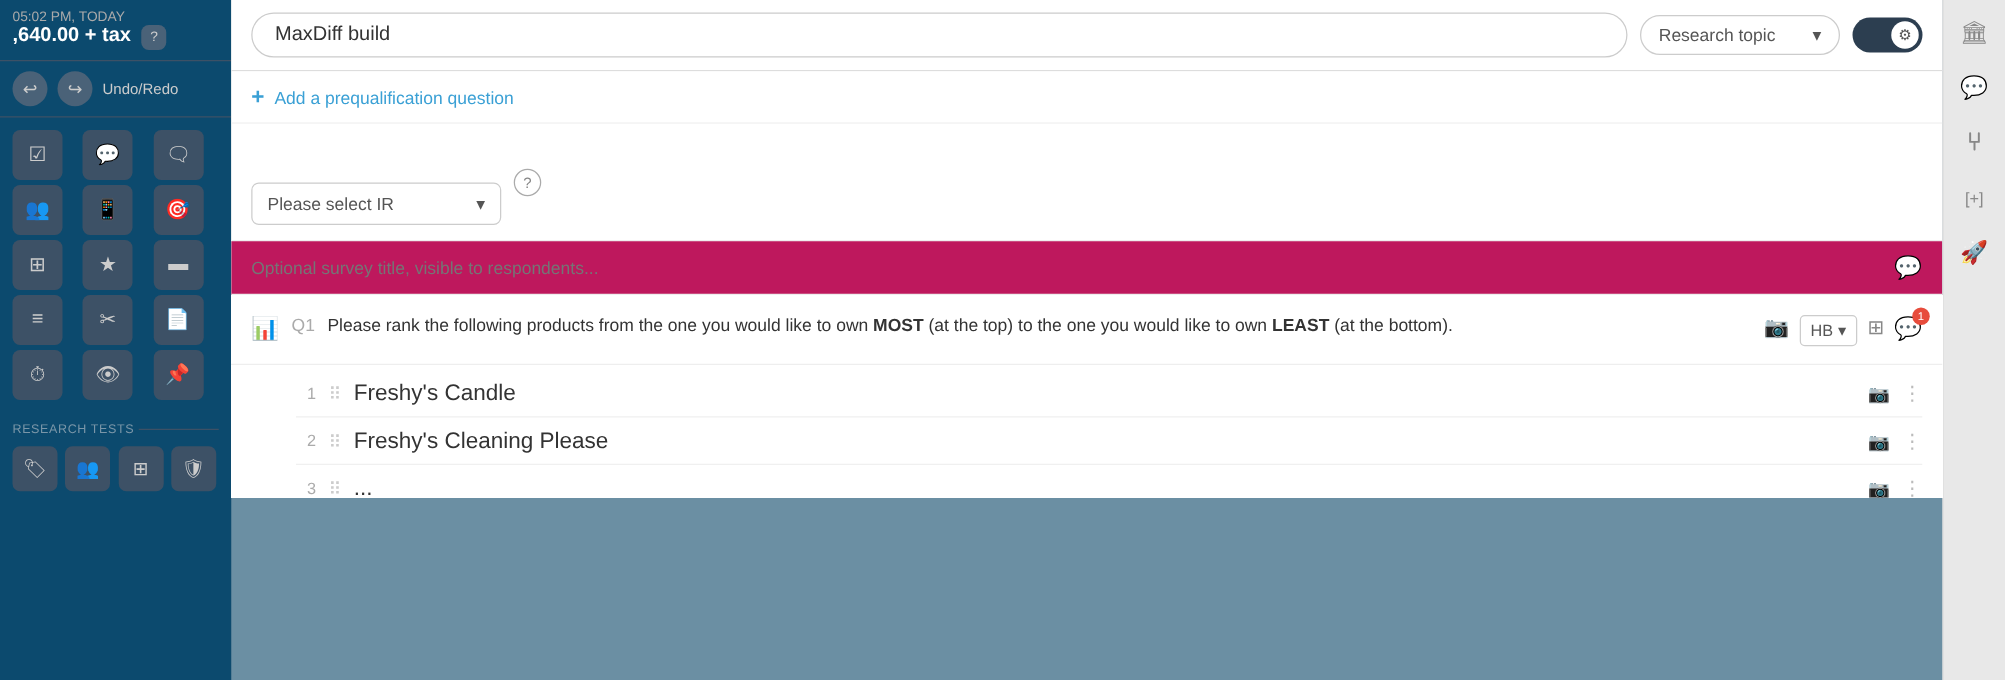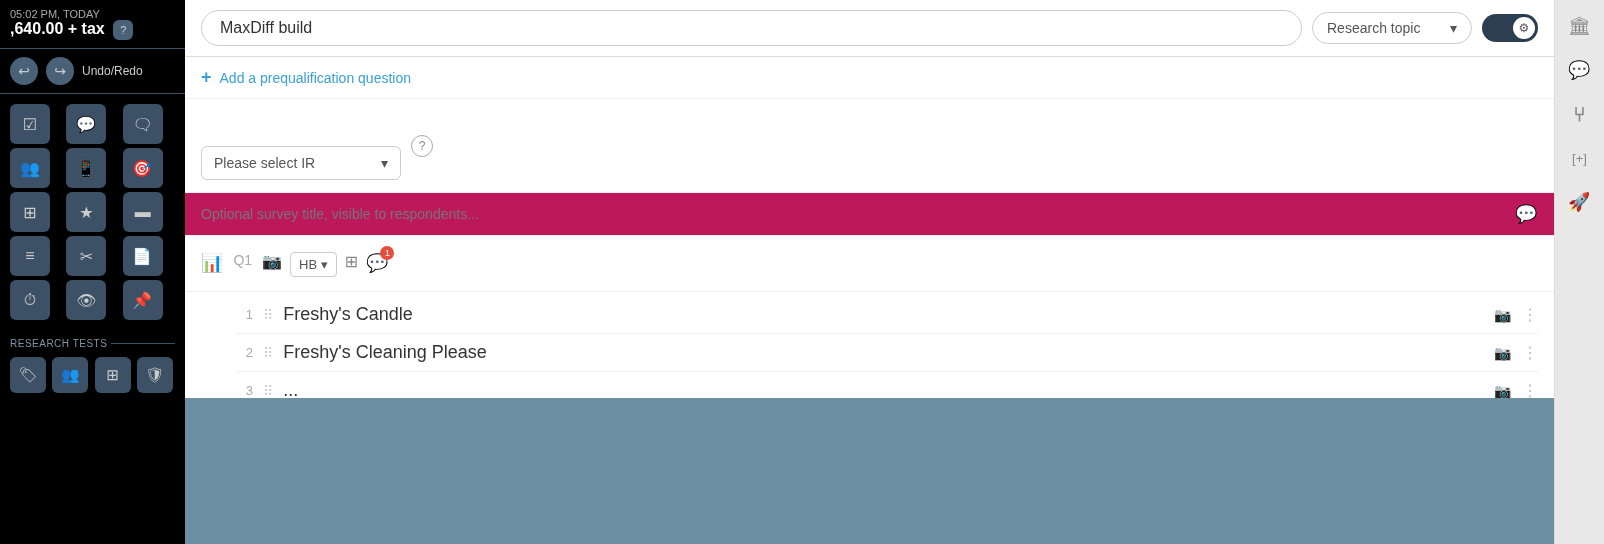--- a/index.html
+++ b/index.html
@@ -8,21 +8,21 @@
       background: #6b8fa3;
       width: 1604px;
       height: 544px;
       overflow: hidden;
       display: flex;
     }
 
     
     .left-sidebar {
       width: 185px;
-      background: #000000;
+      background: #0c4a6e;
       height: 544px;
       display: flex;
       flex-direction: column;
       flex-shrink: 0;
     }
     .sidebar-top {
       padding: 8px 10px;
       border-bottom: 1px solid #3d5166;
     }
     .sidebar-top-text {
@@ -467,20 +467,23 @@
 
   <div class="optional-title-bar">
     <input class="optional-title-input" placeholder="Optional survey title, visible to respondents..." style="">
     <span class="comment-icon-gray">💬</span>
   </div>
 
   <div class="question-area">
     <div class="question-row">
       <span class="q-icon">📊</span>
       <span class="q-number">Q1</span>
+      <div class="q-text">
+        <span>Please rank the following products from the one you would like to own </span><strong>MOST</strong><span> (at the top) to the one you would like to own </span><strong>LEAST</strong><span> (at the bottom).</span>
+      </div>
       <div class="q-right">
         <span class="camera-icon">📷</span>
         <div class="hb-dropdown">
           <span>HB</span>
           <span>▾</span>
         </div>
         <span class="grid-icon">⊞</span>
         <div style="position:relative;display:inline-flex;">
           <span class="comment-blue">💬</span>
           <span class="badge-1">1</span>

